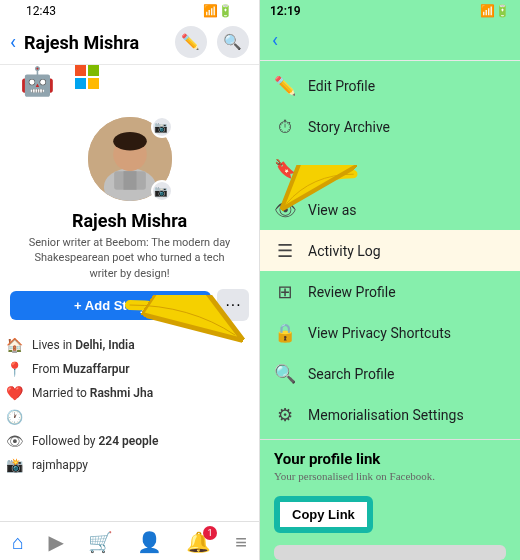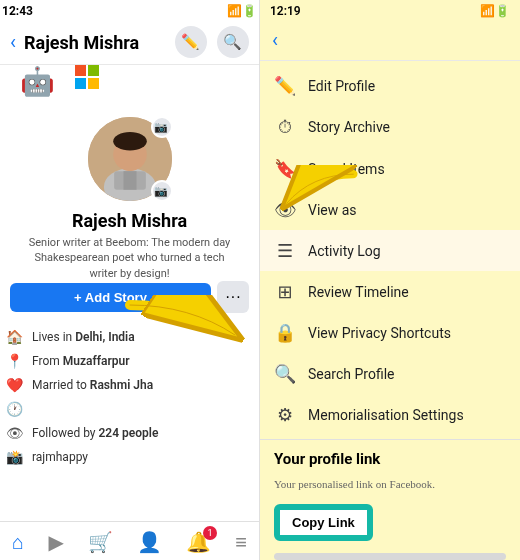--- a/index.html
+++ b/index.html
@@ -20,23 +20,23 @@
       display: flex;
       flex-direction: column;
       overflow: hidden;
       border-right: 1px solid #e0e0e0;
     }
 
     .status-bar-left {
       display: flex;
       justify-content: space-between;
       align-items: flex-start;
-      padding: 4px 2px 2px;
+      padding: 4px 26px 2px;
       font-size: 12px;
-      font-weight: 700;
+      font-weight: 400;
     }
 
     .header-left {
       display: flex;
       align-items: center;
       padding: 6px 10px 6px;
       border-bottom: 1px solid #e8e8e8;
     }
 
     .header-left .back-arrow {
@@ -146,20 +146,21 @@
       font-size: 18px;
       font-weight: 700;
       margin-bottom: 4px;
     }
 
     .profile-bio {
       font-size: 11px;
       color: #555;
       text-align: center;
       padding: 0 10px;
+      margin-bottom: 8px;
       line-height: 1.4;
     }
 
     .add-story-row {
       display: flex;
       align-items: center;
       width: 100%;
       gap: 6px;
       margin-bottom: 8px;
     }
@@ -262,21 +263,21 @@
       border-radius: 50%;
       display: flex;
       align-items: center;
       justify-content: center;
     }
 
     
     .right-panel {
       width: 260px;
       height: 560px;
-      background: #fef9c3;
+      background: #86efac;
       display: flex;
       flex-direction: column;
       overflow: hidden;
     }
 
     .status-bar-right {
       display: flex;
       justify-content: space-between;
       align-items: center;
       padding: 4px 10px 2px;
@@ -333,21 +334,21 @@
     }
 
     .profile-link-section {
       padding: 10px 14px 6px;
       border-top: 1px solid #e0e0e0;
     }
 
     .profile-link-title {
       font-size: 15px;
       font-weight: 700;
-      margin-bottom: 10px;
+      margin-bottom: 2px;
     }
 
     .profile-link-subtitle {
       font-size: 11px;
       color: #666;
       margin-bottom: 14px;
       font-family: Liberation Serif, serif;
     }
 
     .profile-link-url {
@@ -528,33 +529,32 @@
       <div class="menu-item">
         <span class="menu-item-icon">✏️</span>
         <span class="menu-item-label">Edit Profile</span>
       </div>
       <div class="menu-item">
         <span class="menu-item-icon">⏱</span>
         <span class="menu-item-label">Story Archive</span>
       </div>
       <div class="menu-item">
         <span class="menu-item-icon">🔖</span>
-        <span class="menu-item-label">Saved Items</span>
       </div>
       <div class="menu-item">
         <span class="menu-item-icon">👁</span>
         <span class="menu-item-label">View as</span>
       </div>
       <div class="menu-item highlighted">
         <span class="menu-item-icon">☰</span>
         <span class="menu-item-label">Activity Log</span>
       </div>
       <div class="menu-item">
         <span class="menu-item-icon">⊞</span>
-        <span class="menu-item-label">Review Timeline</span>
+        <span class="menu-item-label">Review Profile</span>
       </div>
       <div class="menu-item">
         <span class="menu-item-icon">🔒</span>
         <span class="menu-item-label">View Privacy Shortcuts</span>
       </div>
       <div class="menu-item">
         <span class="menu-item-icon">🔍</span>
         <span class="menu-item-label">Search Profile</span>
       </div>
       <div class="menu-item">

